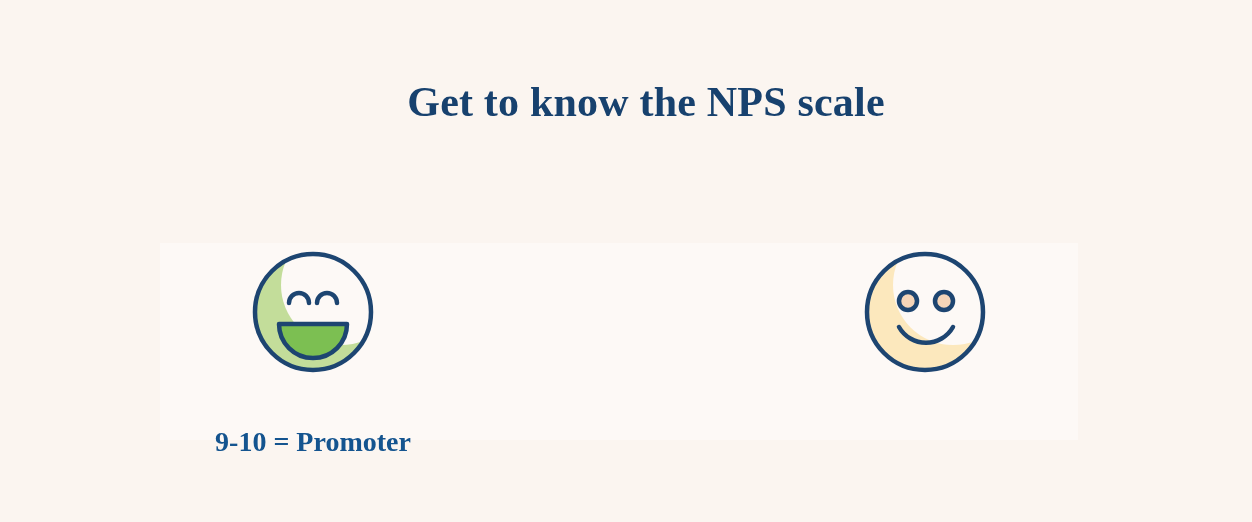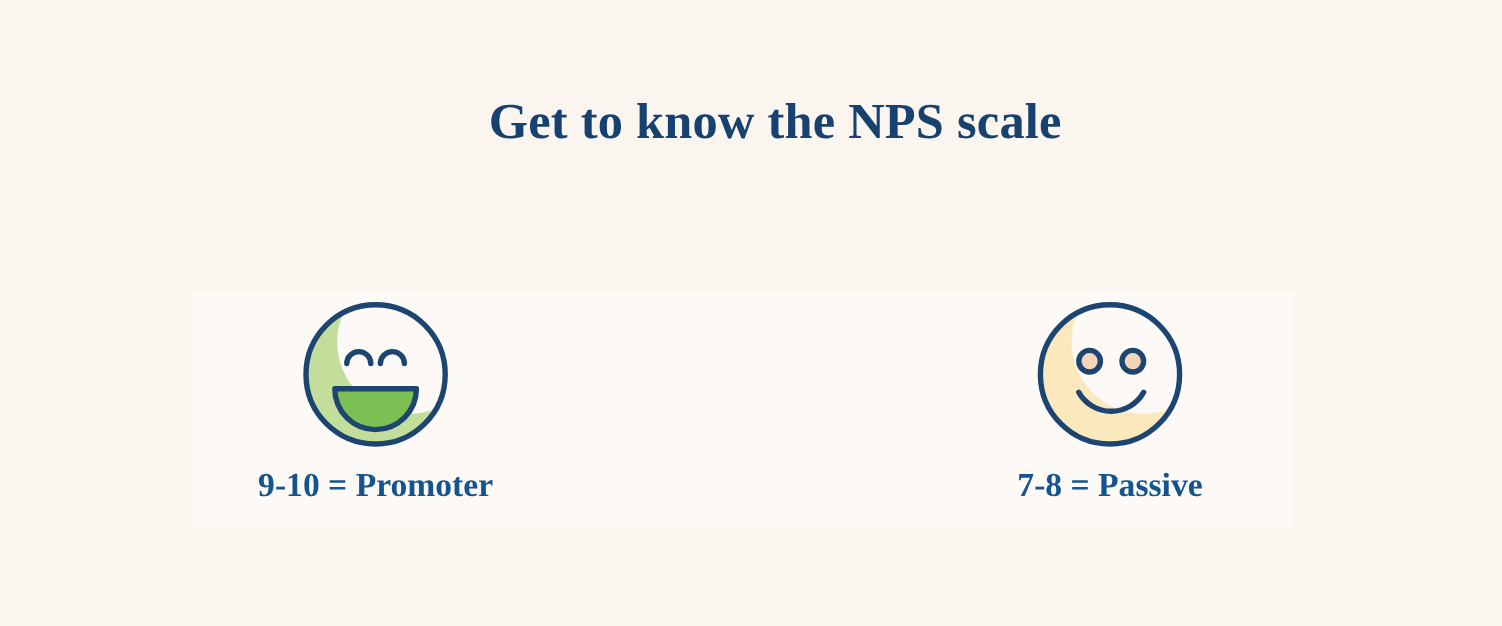--- a/index.html
+++ b/index.html
@@ -60,20 +60,21 @@
     justify-content: space-between;
   }
 
   .scale-card {
     width: 306px;
     height: 197px;
     position: relative;
     display: flex;
     flex-direction: column;
     align-items: center;
+    gap: 37px;
   }
 
   .face-wrap {
     margin-top: 4px;
     width: 130px;
     height: 130px;
     line-height: 0;
   }
 
   .scale-label {
@@ -139,18 +140,17 @@
           <rect x="0" y="0" width="130" height="130" fill="#fce8bd" mask="url(#mask-passive)"></rect>
 
           <circle cx="65" cy="65" r="58" fill="none" stroke="#1d4571" stroke-width="4.5"></circle>
 
           <circle cx="48" cy="54" r="9" fill="#f5d5b8" stroke="#1d4571" stroke-width="4.5"></circle>
           <circle cx="84" cy="54" r="9" fill="#f5d5b8" stroke="#1d4571" stroke-width="4.5"></circle>
 
           <path d="M 39 80 A 31 31 0 0 0 93 80" fill="none" stroke="#1d4571" stroke-width="4.5" stroke-linecap="round"></path>
         </svg>
       </div>
-      <div class="scale-label">7-8 = Passive</div>
     </div>
 
 
   </div>
 </div>
 
 </body></html>

